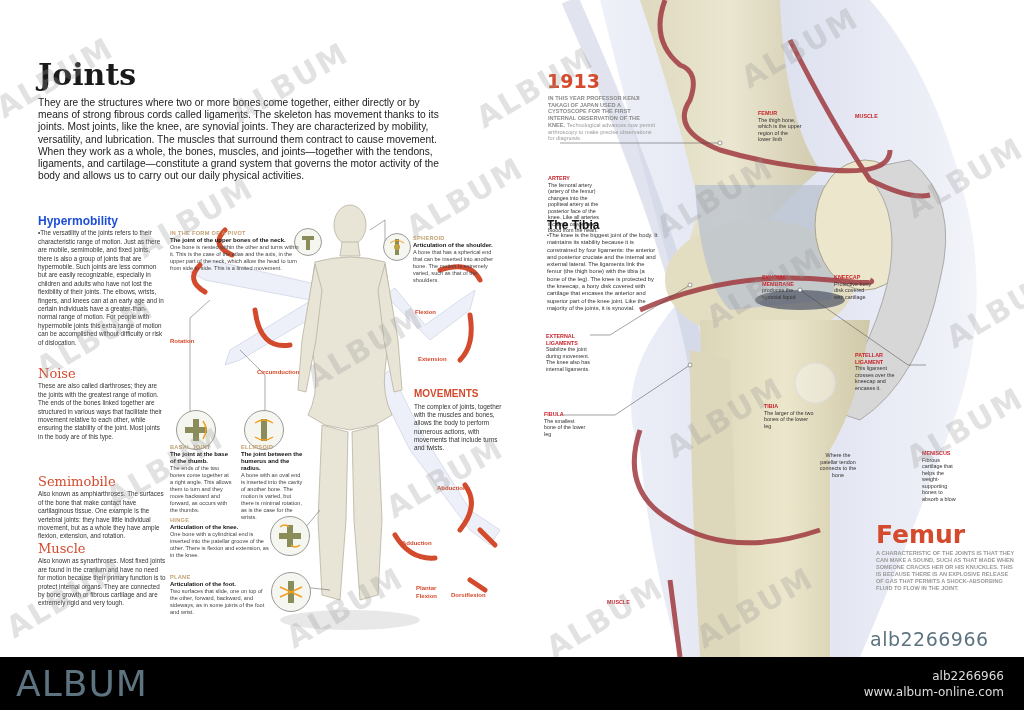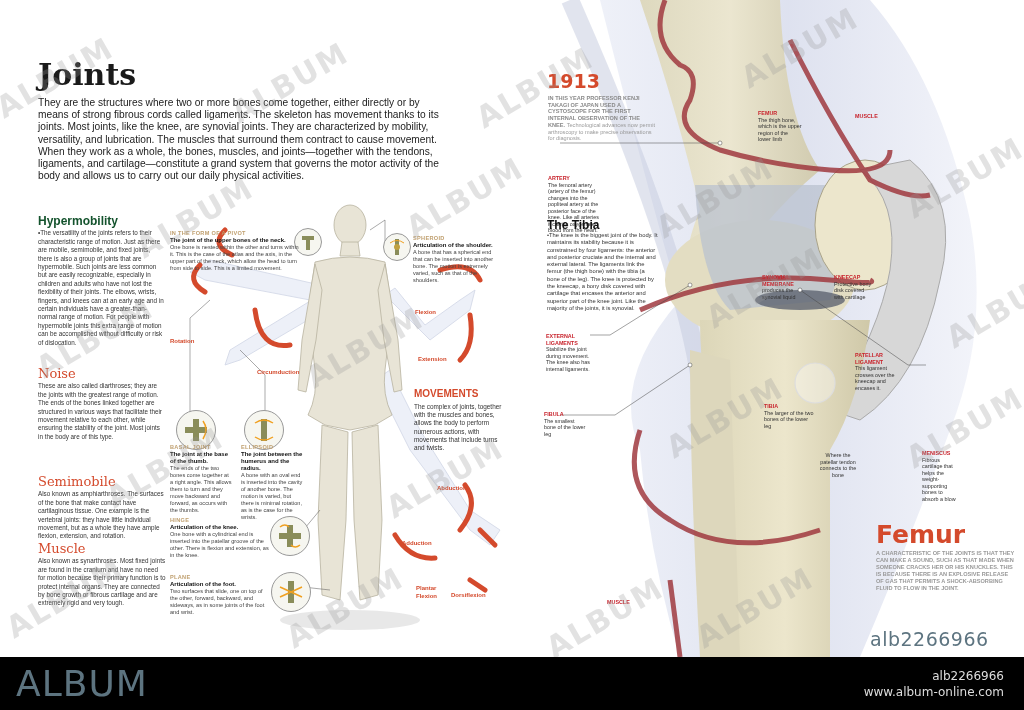--- a/index.html
+++ b/index.html
@@ -10,21 +10,21 @@
 
   
   .wm { position: absolute; font-family: "DejaVu Sans", sans-serif; font-size: 30px; color: rgba(150,150,150,0.28);
         transform: rotate(-30deg); letter-spacing: 2px; pointer-events: none; font-weight: bold; white-space: nowrap; z-index: 50; }
 
   
   .title { position: absolute; left: 38px; top: 57px; font-family: "DejaVu Serif", serif; font-size: 30px; color: #1a1a1a; }
   .intro { position: absolute; left: 38px; top: 97px; width: 410px; font-size: 10.2px; line-height: 12.2px; color: #222; }
 
   .side { position: absolute; left: 38px; width: 128px; font-size: 6.3px; line-height: 8.4px; color: #333; }
-  .side h2 { font-size: 12px; font-weight: bold; color: #14532d; margin-bottom: 4px; }
+  .side h2 { font-size: 12px; font-weight: bold; color: #1d4ed8; margin-bottom: 4px; }
   .side h3 { font-family: "DejaVu Serif", serif; font-size: 13px; font-weight: normal; color: #d44a2c; margin-bottom: 4px; }
 
   .cap { position: absolute; font-size: 5.6px; line-height: 7px; color: #444; }
   .cap .kicker { color: #c0a070; font-weight: bold; letter-spacing: .3px; text-transform: uppercase; }
   .cap .lead { font-weight: bold; color: #111; font-size: 6px; }
 
   .jicon { position: absolute; width: 40px; height: 40px; border-radius: 50%; border: 1px solid #999; background: #f6f6f0;
            display: flex; align-items: center; justify-content: center; }
 
   .mv-label { position: absolute; font-size: 6px; font-weight: bold; color: #d44a2c; }

